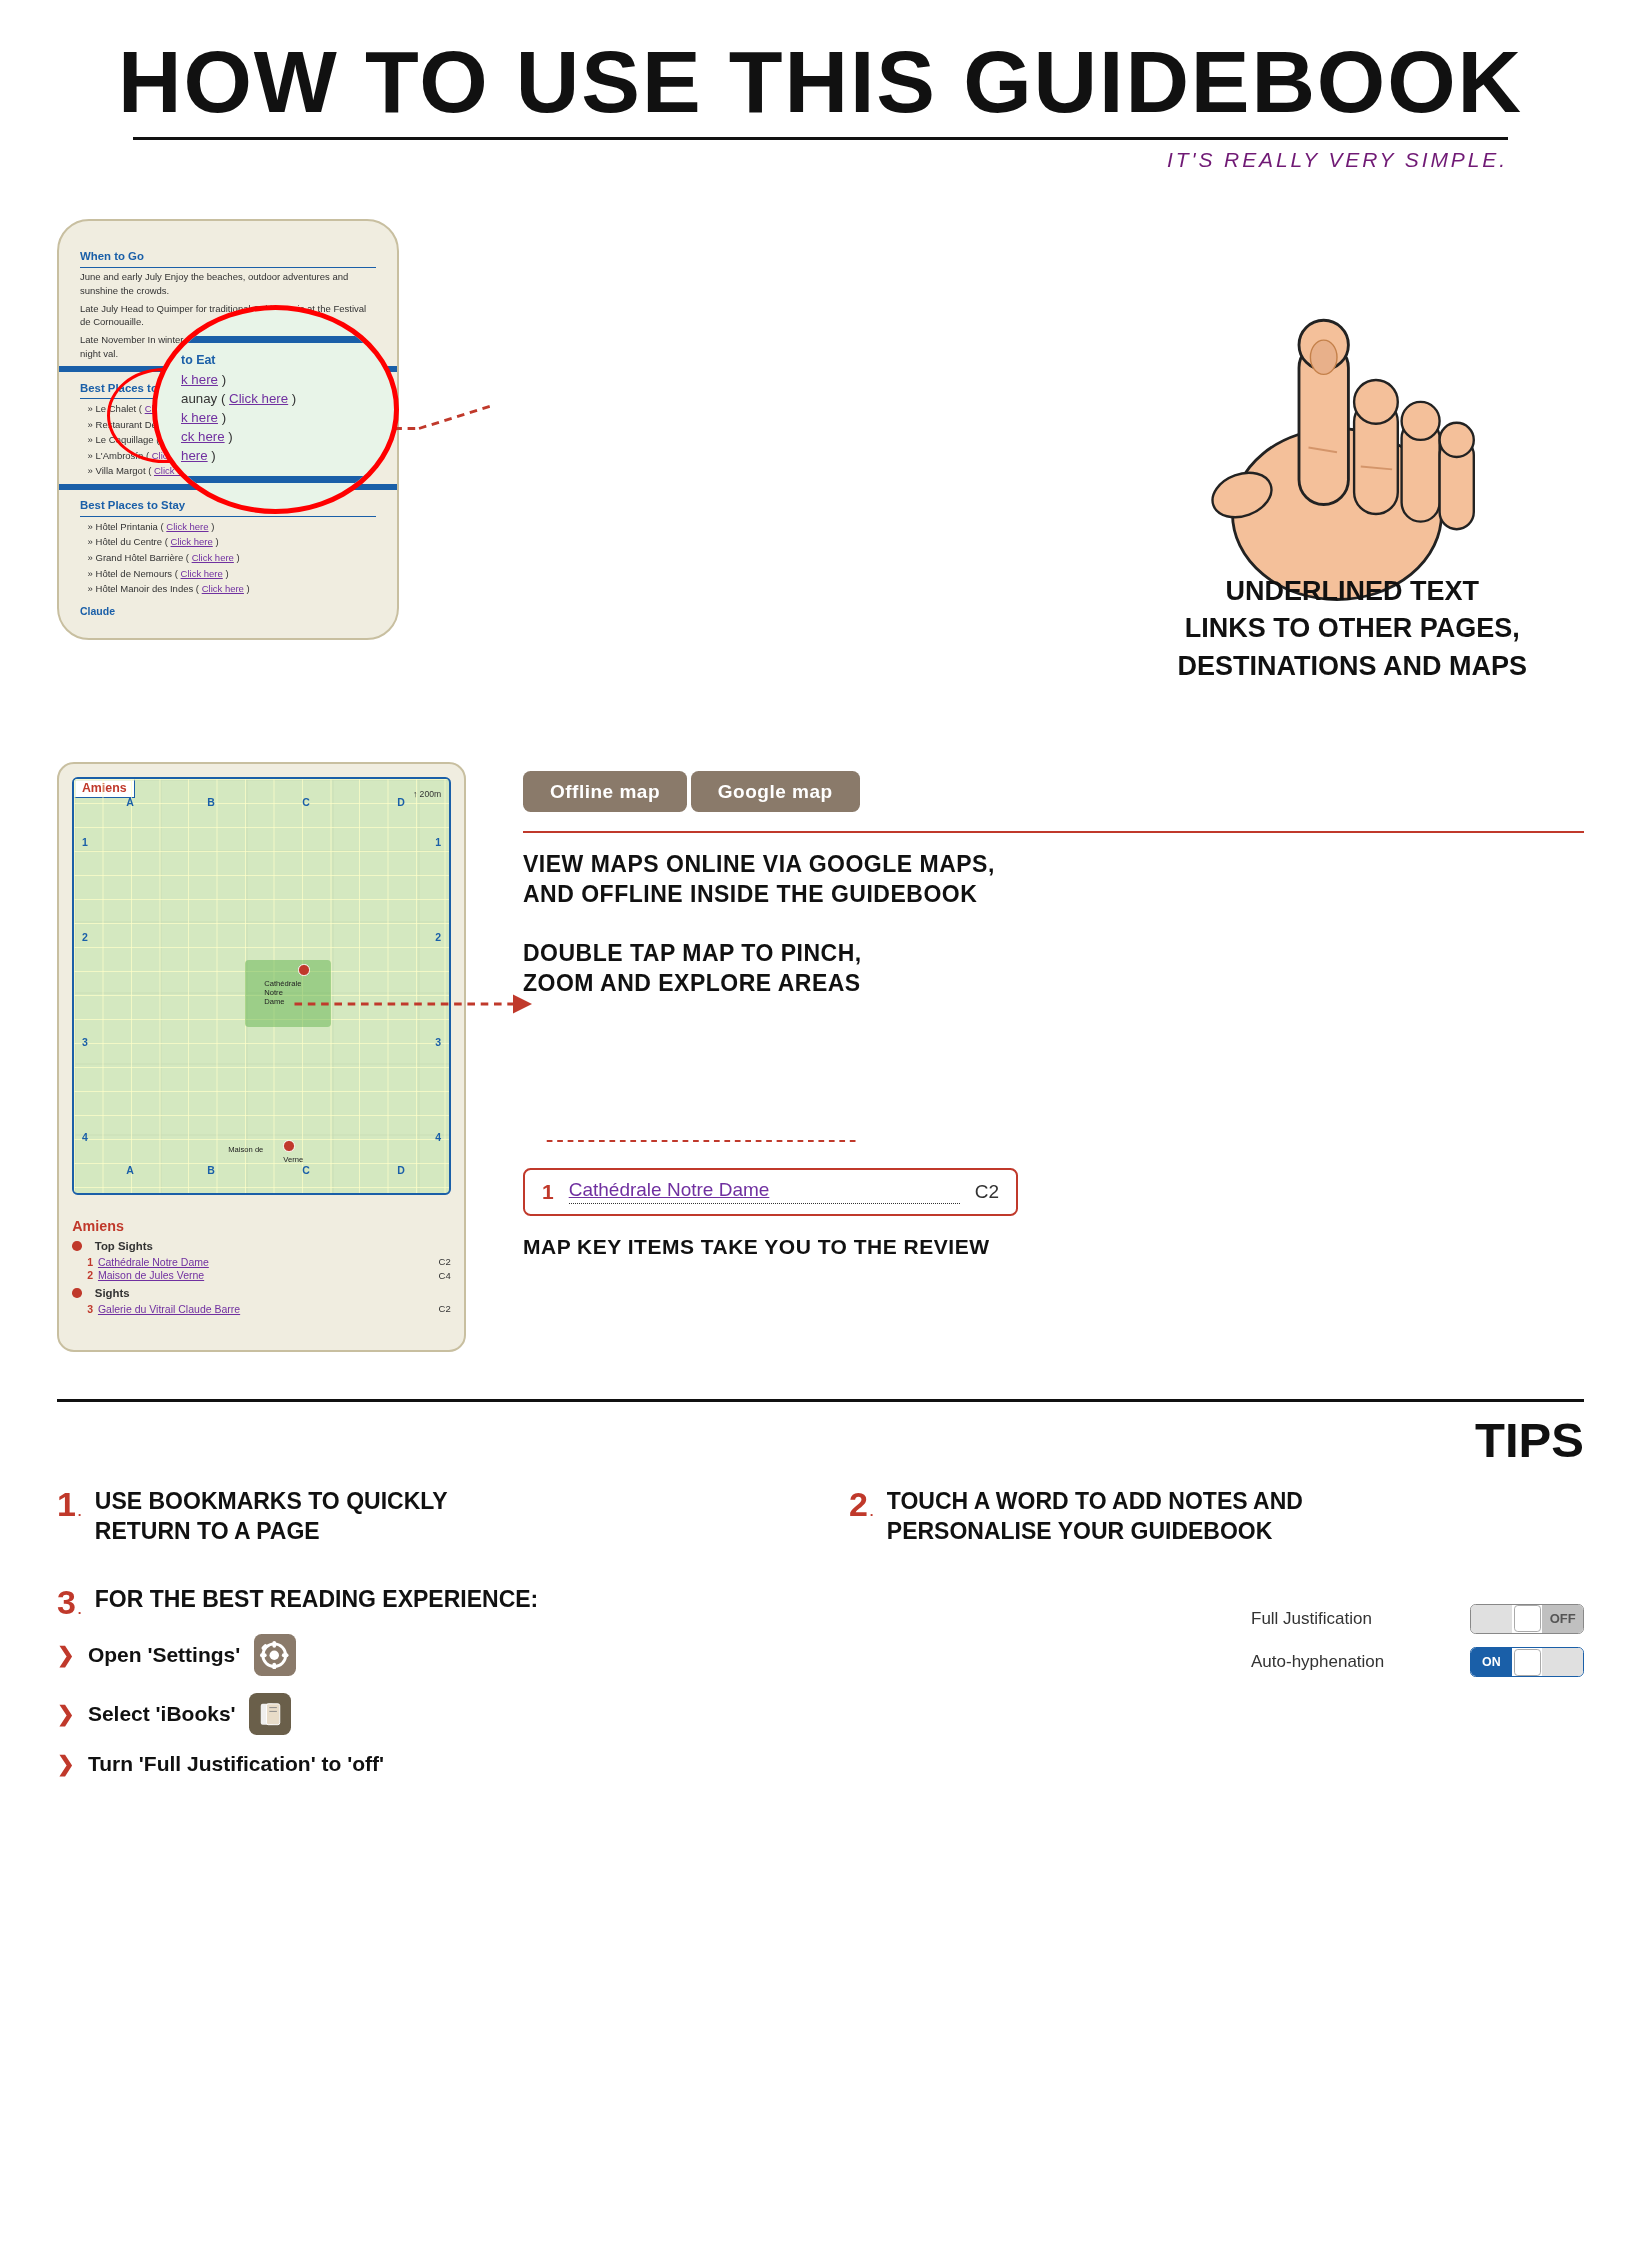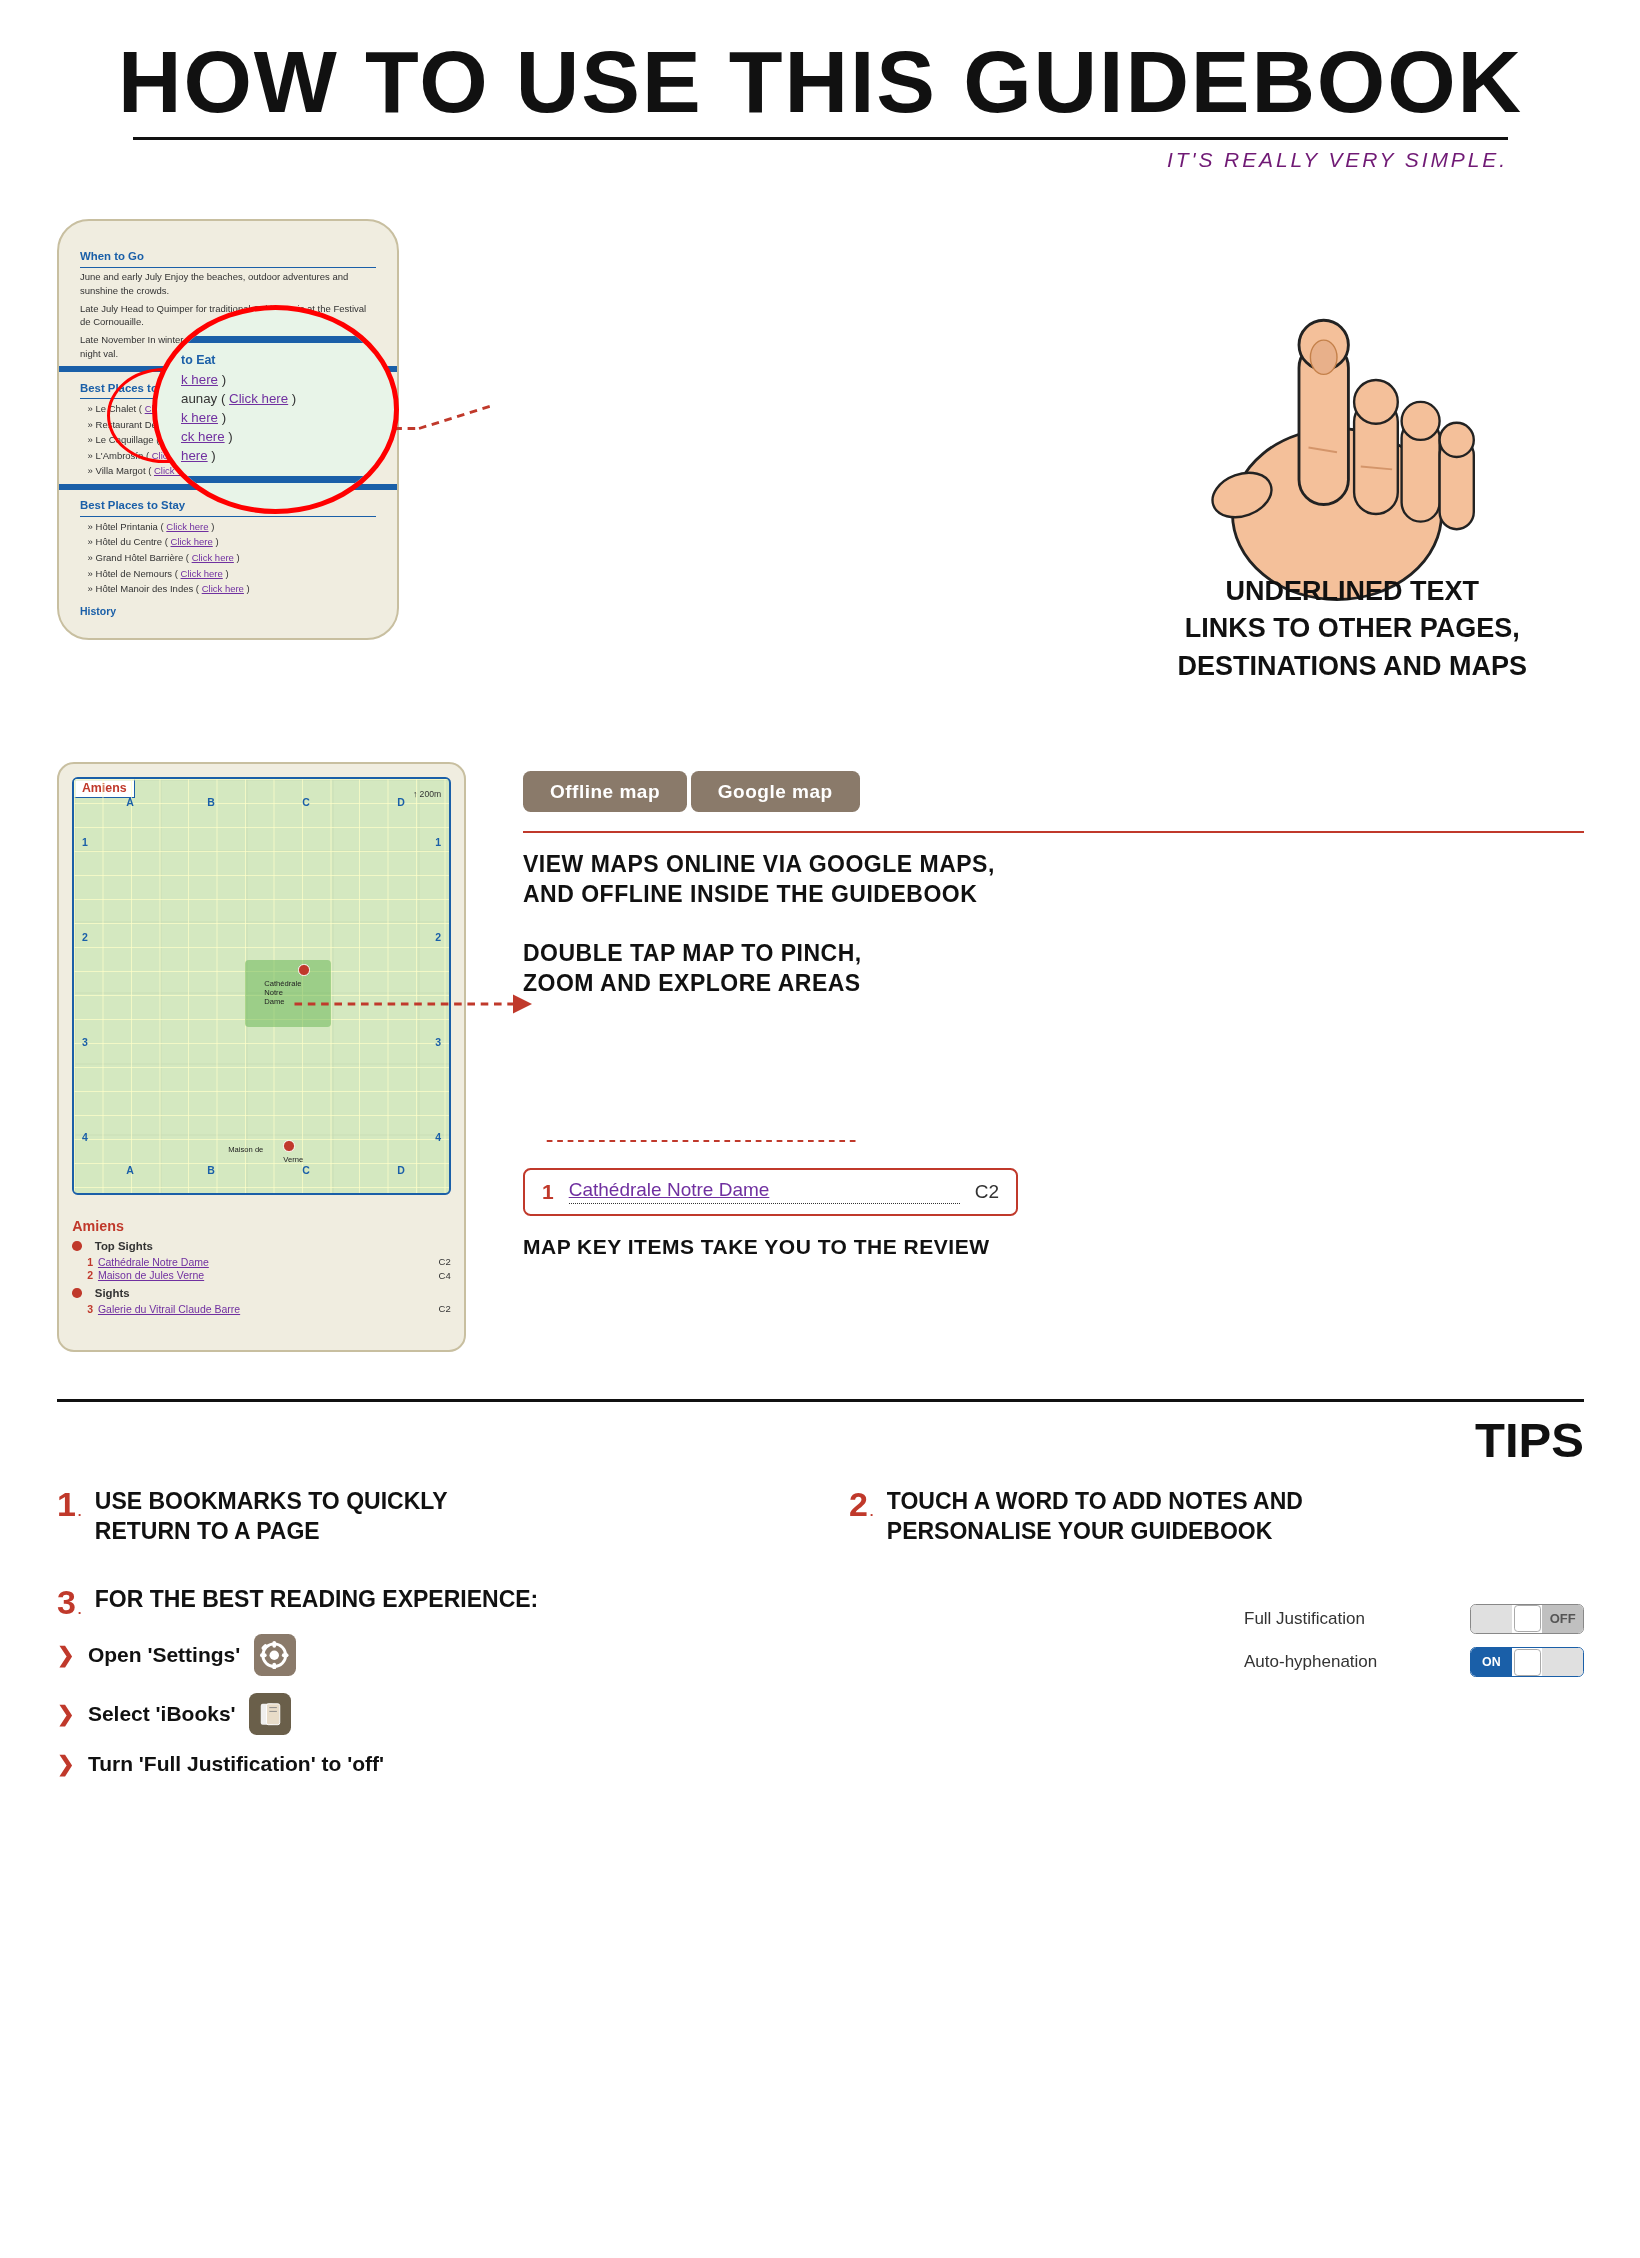--- a/index.html
+++ b/index.html
@@ -461,21 +461,21 @@
     
     .tip3-right {
       display: flex;
       flex-direction: column;
       gap: 13.3px;
       margin-top: 19px;
     }
     .toggle-row {
       display: flex;
       align-items: center;
-      gap: 17px;
+      gap: 10px;
     }
     .toggle-label {
       font-size: 17px;
       color: #333;
       width: 209px;
     }
     .toggle-switch {
       display: flex;
       align-items: center;
       border-radius: 5.7px;
@@ -559,21 +559,21 @@
     <div class="mockup-list-item">Le Coquillage ( <span class="mockup-link">Click here</span> )</div>
     <div class="mockup-list-item">L'Ambrosín ( <span class="mockup-link">Click here</span> )</div>
     <div class="mockup-list-item">Villa Margot ( <span class="mockup-link">Click here</span> )</div>
     <div class="mockup-blue-bar"></div>
     <div class="mockup-section-title">Best Places to Stay</div>
     <div class="mockup-list-item">Hôtel Printania ( <span class="mockup-link">Click here</span> )</div>
     <div class="mockup-list-item">Hôtel du Centre ( <span class="mockup-link">Click here</span> )</div>
     <div class="mockup-list-item">Grand Hôtel Barrière ( <span class="mockup-link">Click here</span> )</div>
     <div class="mockup-list-item">Hôtel de Nemours ( <span class="mockup-link">Click here</span> )</div>
     <div class="mockup-list-item">Hôtel Manoir des Indes ( <span class="mockup-link">Click here</span> )</div>
-    <div class="mockup-history">History</div>
+    <div class="mockup-history">Claude</div>
 
     <div class="red-circle-overlay"></div>
   </div>
 
   <svg style="position:absolute;left:162px;top:190px;width:476px;height:57px;" viewBox="0 0 500 60">
     <line x1="30" y1="30" x2="210" y2="30" stroke="#c0392b" stroke-width="3" stroke-dasharray="8,6"></line>
     <line x1="210" y1="30" x2="290" y2="5" stroke="#c0392b" stroke-width="3" stroke-dasharray="8,6"></line>
   </svg>
 
   <div style="position:absolute;left:361px;top:95px;">

